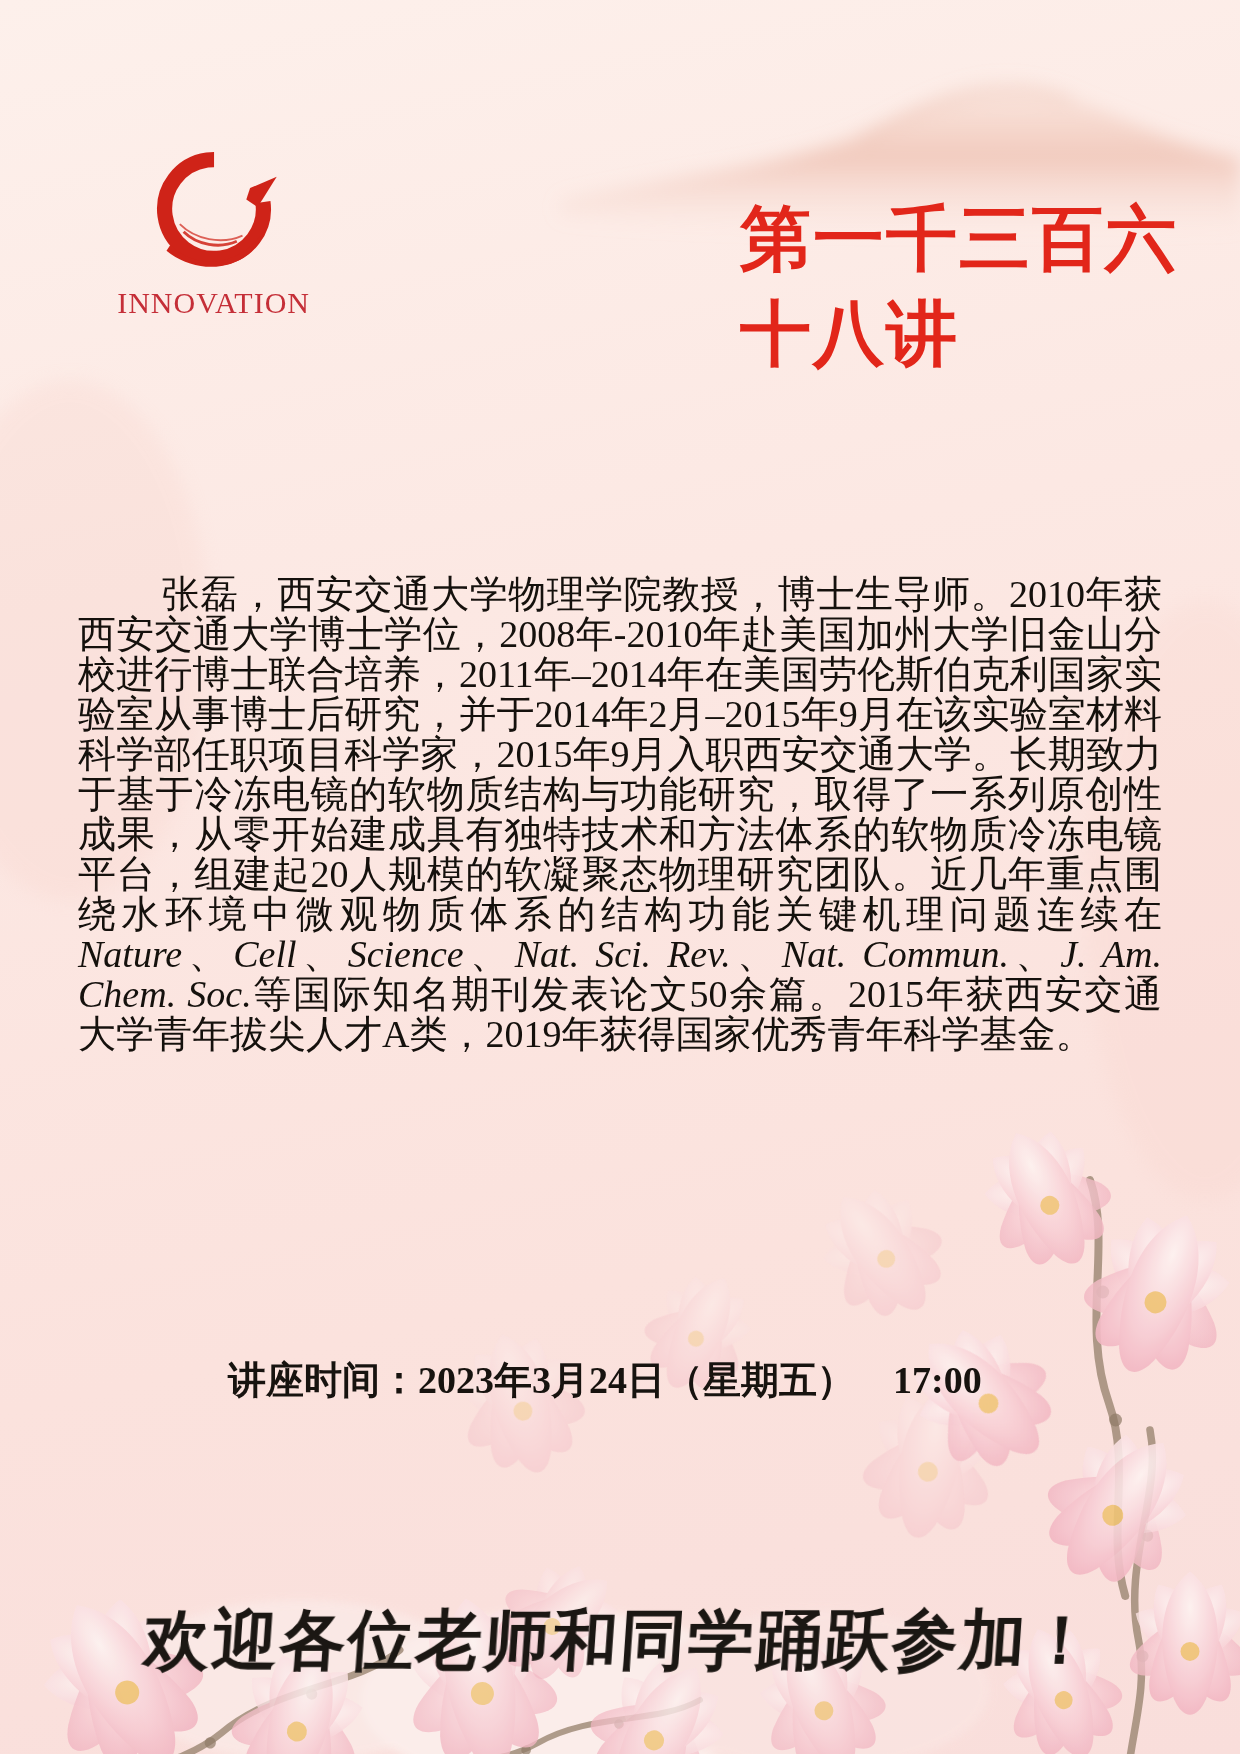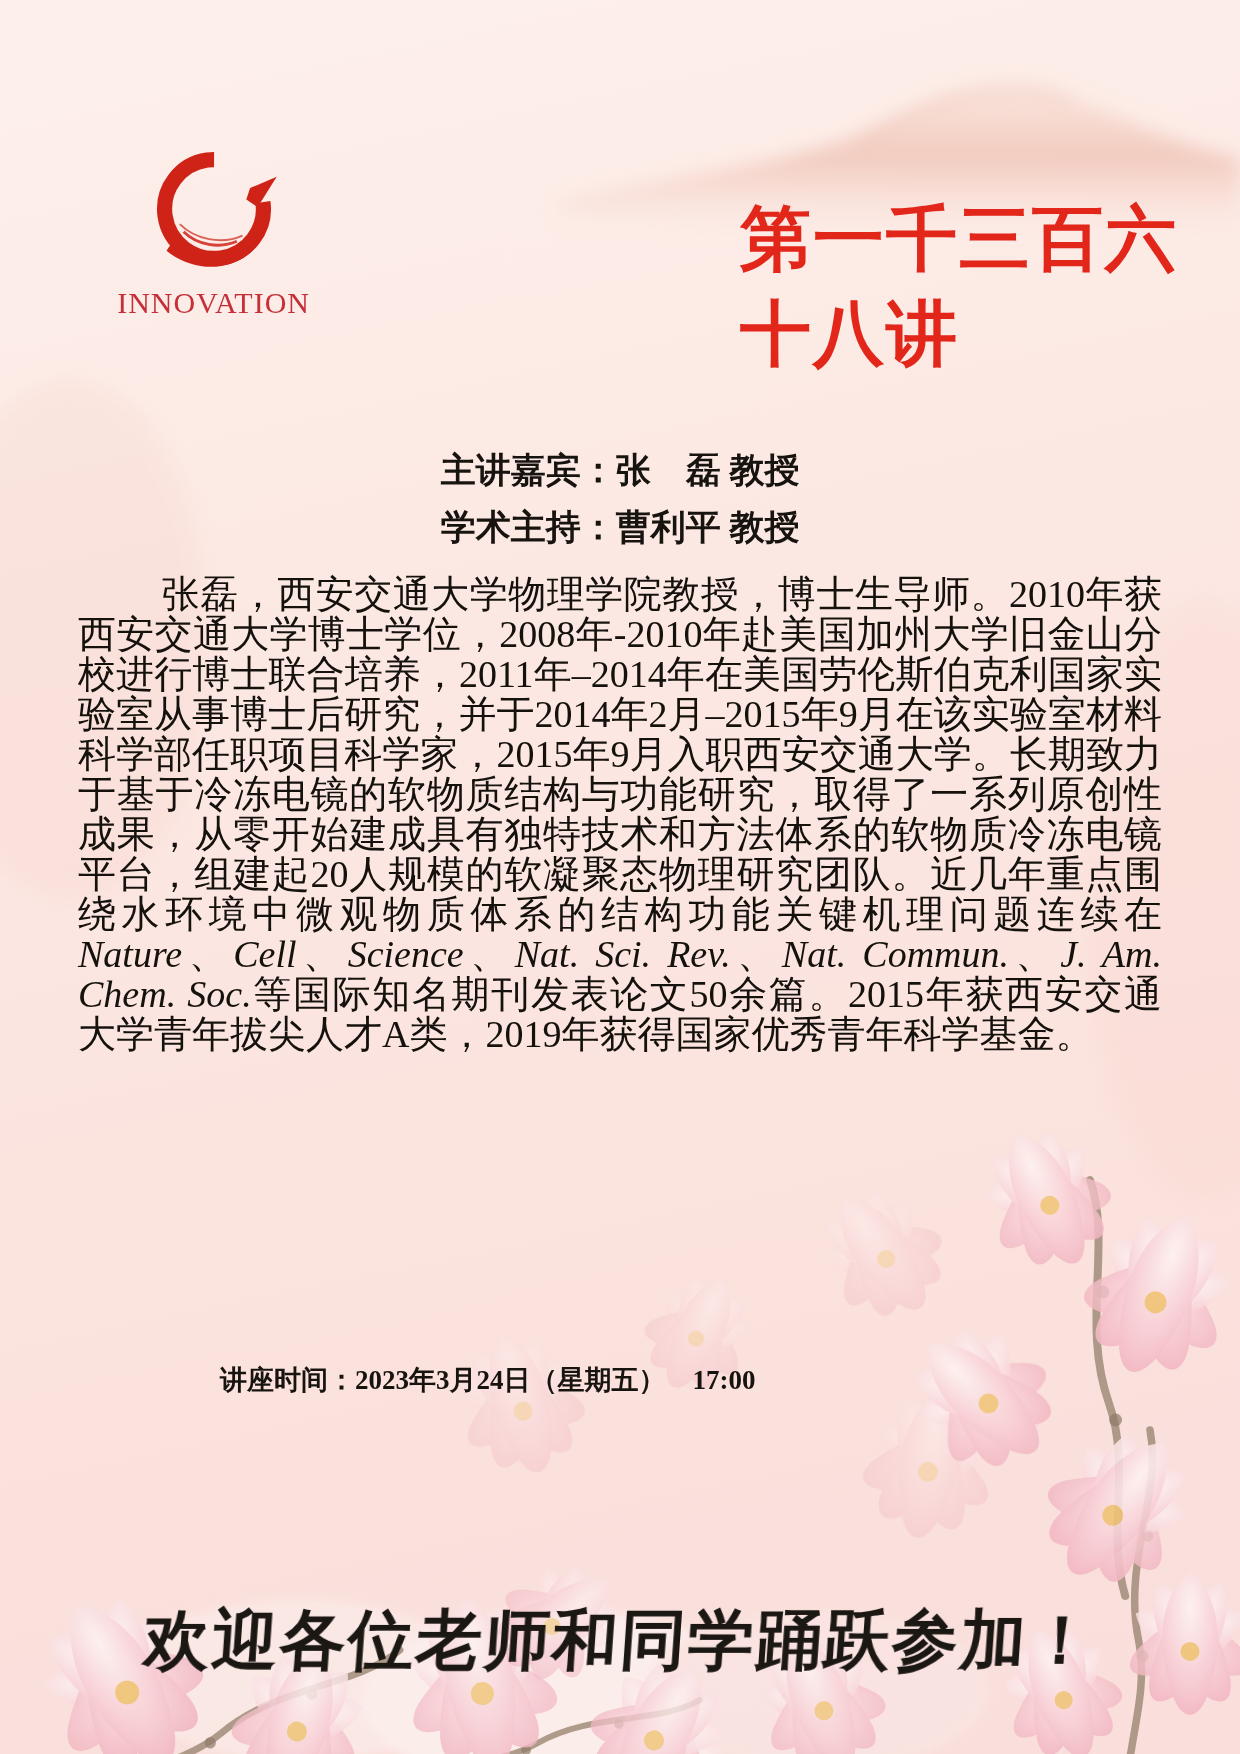--- a/index.html
+++ b/index.html
@@ -45,22 +45,22 @@
     top:442px;left:0;width:100%;text-align:center;
     font-size:35px;font-weight:700;line-height:57px;color:var(--ink);
   }
   .bio{
     top:574px;left:78px;width:1084px;
     font-size:38px;line-height:40px;
     text-align:justify;text-indent:2.2em;color:#15110d;
   }
   .bio .it{font-style:italic;}
   .details{
-    top:1352px;left:220px;
-    font-size:27px;font-weight:700;line-height:56px;color:var(--ink);
+    top:1352px;left:228px;
+    font-size:38px;font-weight:700;line-height:56px;color:var(--ink);
   }
   .welcome{
     top:1596px;left:0;width:100%;text-align:center;
     font-size:66px;font-weight:900;letter-spacing:2px;color:#1b1713;
     transform:skewX(-4deg);
   }
   .lr{fill:var(--logo-red,#cf2318);}
   .lrs{stroke:var(--logo-red,#cf2318);fill:none;}
 </style>
 </head>
@@ -146,24 +146,20 @@
       <circle class="lrs" cx="80" cy="80" r="52" stroke-width="16" stroke-dasharray="252 75" transform="rotate(-8 80 80)"></circle>
       <path class="lr" d="M34,118 C62,146 112,140 134,100 C120,146 64,152 30,124 Z"></path>
       <path class="lr" d="M118,58 L146,46 L126,78 L114,70 Z"></path>
       <path class="lrs" d="M48,104 C62,118 86,122 104,114" stroke-width="3" opacity="0.85"></path>
       <path class="lrs" d="M44,96 C60,112 88,118 110,108" stroke-width="2" opacity="0.7"></path>
     </svg>
   </div>
   <div class="layer logo-text">INNOVATION</div>
   <div class="layer lecture-no">第一千三百六十八讲</div>
 
-  <div class="layer speakers">
-    <div>主讲嘉宾：张　磊 教授</div>
-    <div>学术主持：曹利平 教授</div>
-  </div>
 
   <div class="layer bio"><span>张磊，西安交通大学物理学院教授，博士生导师。2010年获西安交通大学博士学位，2008年-2010年赴美国加州大学旧金山分校进行博士联合培养，2011年–2014年在美国劳伦斯伯克利国家实验室从事博士后研究，并于2014年2月–2015年9月在该实验室材料科学部任职项目科学家，2015年9月入职西安交通大学。长期致力于基于冷冻电镜的软物质结构与功能研究，取得了一系列原创性成果，从零开始建成具有独特技术和方法体系的软物质冷冻电镜平台，组建起20人规模的软凝聚态物理研究团队。近几年重点围绕水环境中微观物质体系的结构功能关键机理问题连续在</span><span class="it">Nature</span><span>、</span><span class="it">Cell</span><span>、</span><span class="it">Science</span><span>、</span><span class="it">Nat. Sci. Rev.</span><span>、</span><span class="it">Nat. Commun.</span><span>、</span><span class="it">J. Am. Chem. Soc.</span><span>等国际知名期刊发表论文50余篇。2015年获西安交通大学青年拔尖人才A类，2019年获得国家优秀青年科学基金。</span></div>
 
   <div class="layer details">
     <div><span>讲座时间：</span><span>2023年3月24日（星期五）　17:00</span></div>
   </div>
 
   <div class="layer welcome">欢迎各位老师和同学踊跃参加！</div>
 
 </div>

